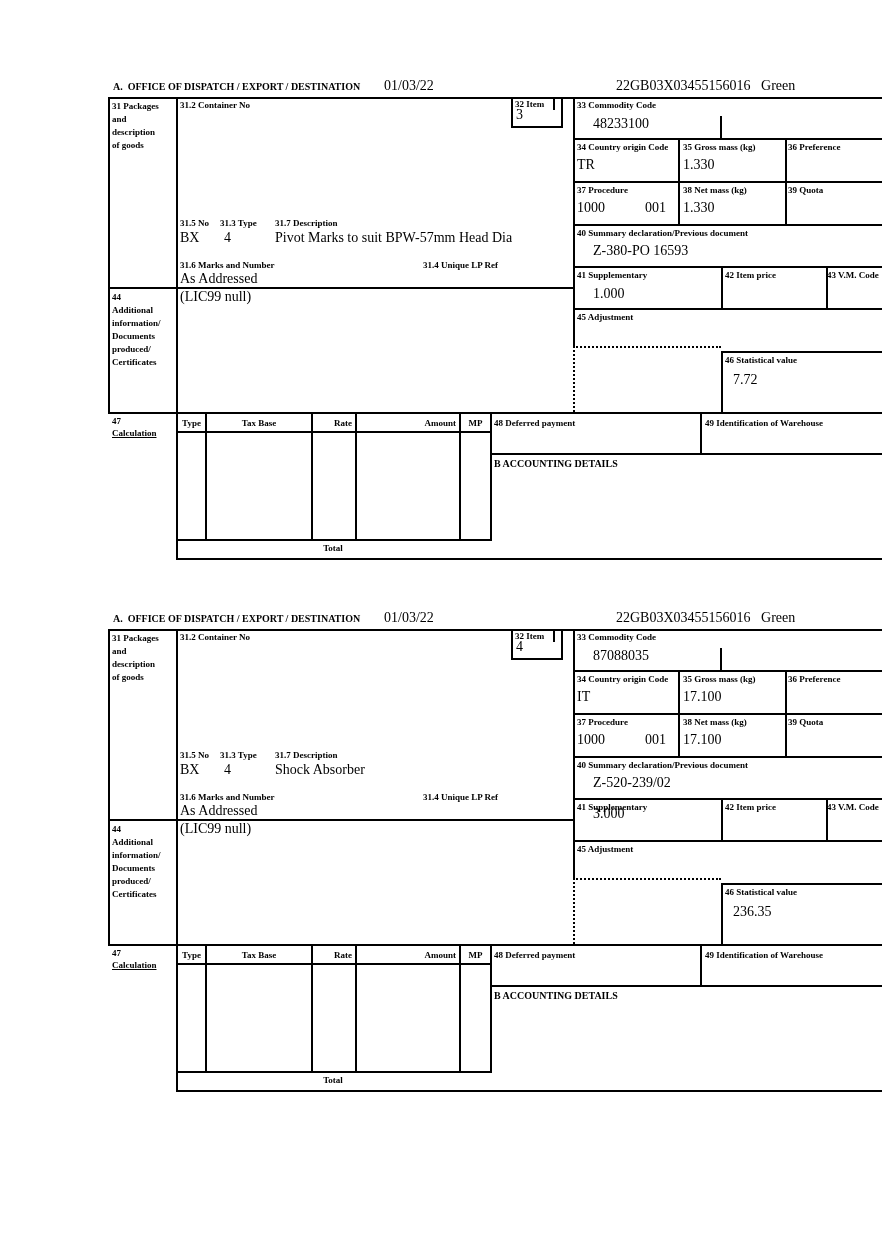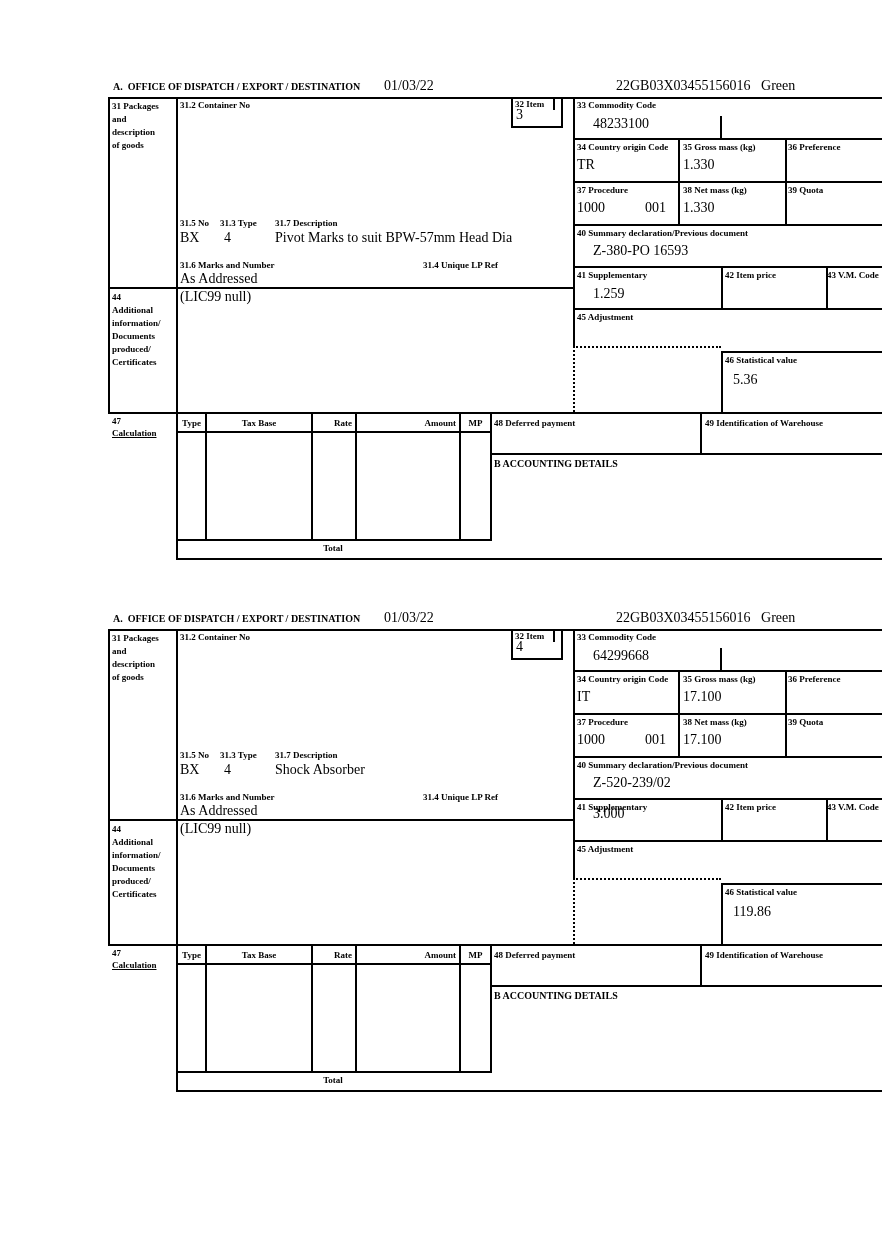--- a/index.html
+++ b/index.html
@@ -85,26 +85,26 @@
     <div class="t lbl" style="left:760px;top:62px;">36 Preference</div>
     <div class="t lbl" style="left:549px;top:105px;">37 Procedure</div>
     <div class="t val" style="left:549px;top:120px;">1000</div>
     <div class="t val" style="left:617px;top:120px;">001</div>
     <div class="t lbl" style="left:655px;top:105px;">38 Net mass (kg)</div>
     <div class="t val" style="left:655px;top:120px;">1.330</div>
     <div class="t lbl" style="left:760px;top:105px;">39 Quota</div>
     <div class="t lbl" style="left:549px;top:148px;">40 Summary declaration/Previous document</div>
     <div class="t val" style="left:565px;top:163px;">Z-380-PO 16593</div>
     <div class="t lbl" style="left:549px;top:190px;">41 Supplementary</div>
-    <div class="t val" style="left:565px;top:206px;">1.259</div>
+    <div class="t val" style="left:565px;top:206px;">1.000</div>
     <div class="t lbl" style="left:697px;top:190px;">42 Item price</div>
     <div class="t lbl" style="left:799px;top:190px;">43 V.M. Code</div>
     <div class="t lbl" style="left:549px;top:232px;">45 Adjustment</div>
     <div class="t lbl" style="left:697px;top:275px;">46 Statistical value</div>
-    <div class="t val" style="left:705px;top:292px;">5.36</div>
+    <div class="t val" style="left:705px;top:292px;">7.72</div>
     <div class="t lbl" style="left:152px;top:138px;">31.5 No</div>
     <div class="t lbl" style="left:192px;top:138px;">31.3 Type</div>
     <div class="t lbl" style="left:247px;top:138px;">31.7 Description</div>
     <div class="t val" style="left:152px;top:150px;">BX</div>
     <div class="t val" style="left:196px;top:150px;">4</div>
     <div class="t val" style="left:247px;top:150px;">Pivot Marks to suit BPW-57mm Head Dia</div>
     <div class="t lbl" style="left:152px;top:180px;">31.6 Marks and Number</div>
     <div class="t lbl" style="left:395px;top:180px;">31.4 Unique LP Ref</div>
     <div class="t val" style="left:152px;top:191px;">As Addressed</div>
     <div class="t lbl ml" style="left:84px;top:211px;">44
@@ -172,41 +172,41 @@
     <div class="vl" style="left:672px;top:334px;height:39px;"></div>
 
     <div class="t lbl ml" style="left:84px;top:20px;">31 Packages
 and
 description
 of goods</div>
     <div class="t lbl" style="left:152px;top:20px;">31.2 Container No</div>
     <div class="t lbl" style="left:487px;top:19px;">32 Item</div>
     <div class="t val" style="left:488px;top:27px;">4</div>
     <div class="t lbl" style="left:549px;top:20px;">33 Commodity Code</div>
-    <div class="t val" style="left:565px;top:36px;">64299668</div>
+    <div class="t val" style="left:565px;top:36px;">87088035</div>
     <div class="t lbl" style="left:549px;top:62px;">34 Country origin Code</div>
     <div class="t val" style="left:549px;top:77px;">IT</div>
     <div class="t lbl" style="left:655px;top:62px;">35 Gross mass (kg)</div>
     <div class="t val" style="left:655px;top:77px;">17.100</div>
     <div class="t lbl" style="left:760px;top:62px;">36 Preference</div>
     <div class="t lbl" style="left:549px;top:105px;">37 Procedure</div>
     <div class="t val" style="left:549px;top:120px;">1000</div>
     <div class="t val" style="left:617px;top:120px;">001</div>
     <div class="t lbl" style="left:655px;top:105px;">38 Net mass (kg)</div>
     <div class="t val" style="left:655px;top:120px;">17.100</div>
     <div class="t lbl" style="left:760px;top:105px;">39 Quota</div>
     <div class="t lbl" style="left:549px;top:148px;">40 Summary declaration/Previous document</div>
     <div class="t val" style="left:565px;top:163px;">Z-520-239/02</div>
     <div class="t lbl" style="left:549px;top:190px;">41 Supplementary</div>
     <div class="t val" style="left:565px;top:194px;">3.000</div>
     <div class="t lbl" style="left:697px;top:190px;">42 Item price</div>
     <div class="t lbl" style="left:799px;top:190px;">43 V.M. Code</div>
     <div class="t lbl" style="left:549px;top:232px;">45 Adjustment</div>
     <div class="t lbl" style="left:697px;top:275px;">46 Statistical value</div>
-    <div class="t val" style="left:705px;top:292px;">119.86</div>
+    <div class="t val" style="left:705px;top:292px;">236.35</div>
     <div class="t lbl" style="left:152px;top:138px;">31.5 No</div>
     <div class="t lbl" style="left:192px;top:138px;">31.3 Type</div>
     <div class="t lbl" style="left:247px;top:138px;">31.7 Description</div>
     <div class="t val" style="left:152px;top:150px;">BX</div>
     <div class="t val" style="left:196px;top:150px;">4</div>
     <div class="t val" style="left:247px;top:150px;">Shock Absorber</div>
     <div class="t lbl" style="left:152px;top:180px;">31.6 Marks and Number</div>
     <div class="t lbl" style="left:395px;top:180px;">31.4 Unique LP Ref</div>
     <div class="t val" style="left:152px;top:191px;">As Addressed</div>
     <div class="t lbl ml" style="left:84px;top:211px;">44

